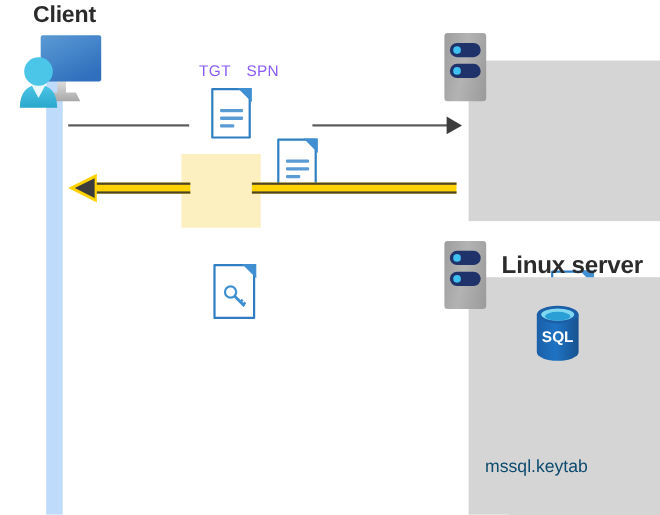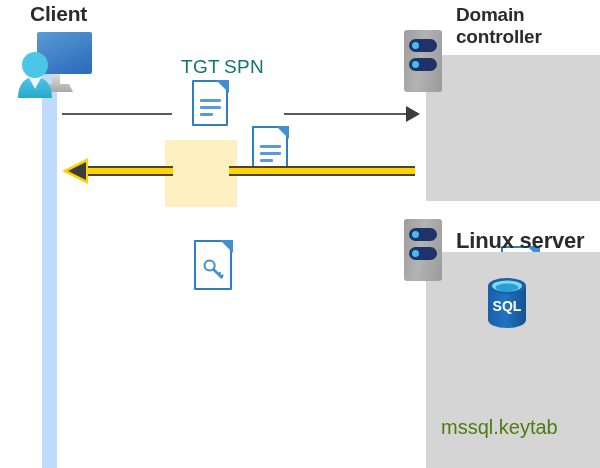--- a/index.html
+++ b/index.html
@@ -24,27 +24,27 @@
     font-weight: bold;
     color: #2b2b2b;
     letter-spacing: -0.2px;
     line-height: 1.18;
   }
   .client-label { left: 30px; top: 2px; font-size: 21px; }
   .dc-label     { left: 456px; top: 4px;  font-size: 19px; width: 120px; }
   .linux-label  { left: 456px; top: 228px; font-size: 22px; white-space: nowrap; }
 
   .file-caption {
-    font-size: 20px;
-    color: #4d7c0f;
+    font-size: 16px;
+    color: #0c4a6e;
     white-space: nowrap;
   }
   .doc-tag {
-    font-size: 19px;
-    color: #0f766e;
+    font-size: 14px;
+    color: #8b5cf6;
     letter-spacing: 0.3px;
   }
 
   
   .lifeline {
     left: 42px; top: 72px;
     width: 15px; height: 396px;
     background: #bedbfb;
   }
 
@@ -252,24 +252,20 @@
       <path d="M16.5 16.5 l2 -2 l1.6 1.6 l-2 2 z" fill="#3f8fd2"></path>
       <path d="M19 19 l2 -2 l1.6 1.6 l-2 2 z" fill="#3f8fd2"></path>
     </svg>
   </div>
 
   <div class="abs panel panel-dc"></div>
   <div class="abs server-ico srv-dc">
     <div class="bay"></div>
     <div class="bay"></div>
   </div>
-  <div class="abs hdr-label dc-label">
-    <div>Domain</div>
-    <div>controller</div>
-  </div>
 
   <div class="abs doc doc-cert">
     <div class="page"></div>
     <div class="fold"></div>
     <svg class="certglyph" viewBox="0 0 24 26">
       <path d="M8 14 l-2.5 9 l3.6 -2 l2.2 2.6 z" fill="#c0272d"></path>
       <path d="M16 14 l2.5 9 l-3.6 -2 l-2.2 2.6 z" fill="#c0272d"></path>
       <circle cx="12" cy="9" r="7" fill="#c0272d"></circle>
       <circle cx="12" cy="9" r="5" fill="#f5c518"></circle>
     </svg>

